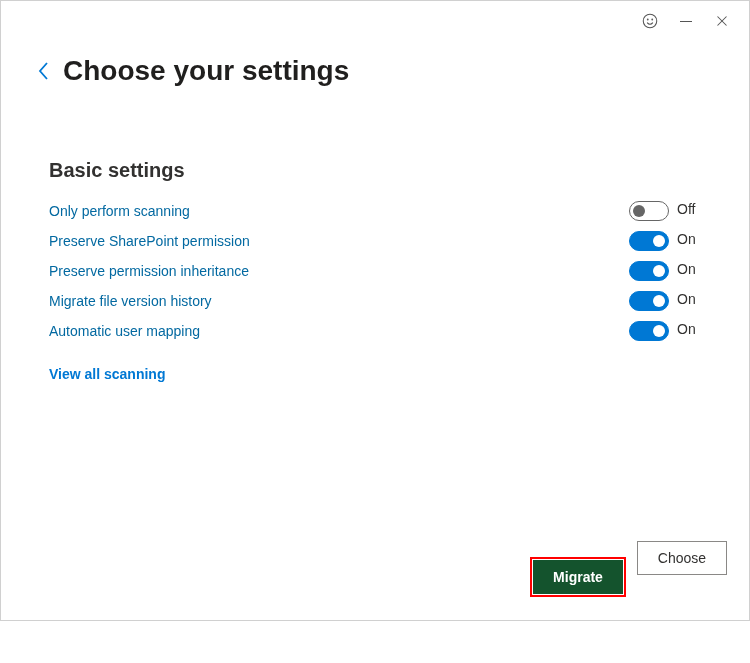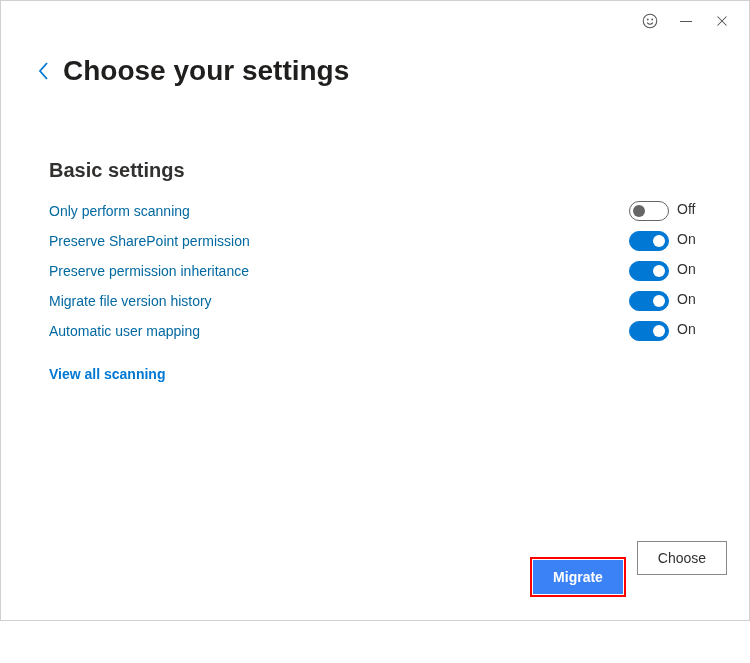--- a/index.html
+++ b/index.html
@@ -162,21 +162,21 @@
       height: 34px;
       padding: 0 18px;
       font-size: 14px;
       font-family: inherit;
       cursor: pointer;
       display: flex;
       align-items: center;
       justify-content: center;
     }
     .btn-primary {
-      background: #3b82f6;
+      background: #14532d;
       color: #fff;
       border: none;
       font-weight: 600;
       outline: 2px solid #ff0000;
       outline-offset: 1px;
       margin-top: 39px;
     }
     .btn-secondary {
       background: #fff;
       color: #323130;

